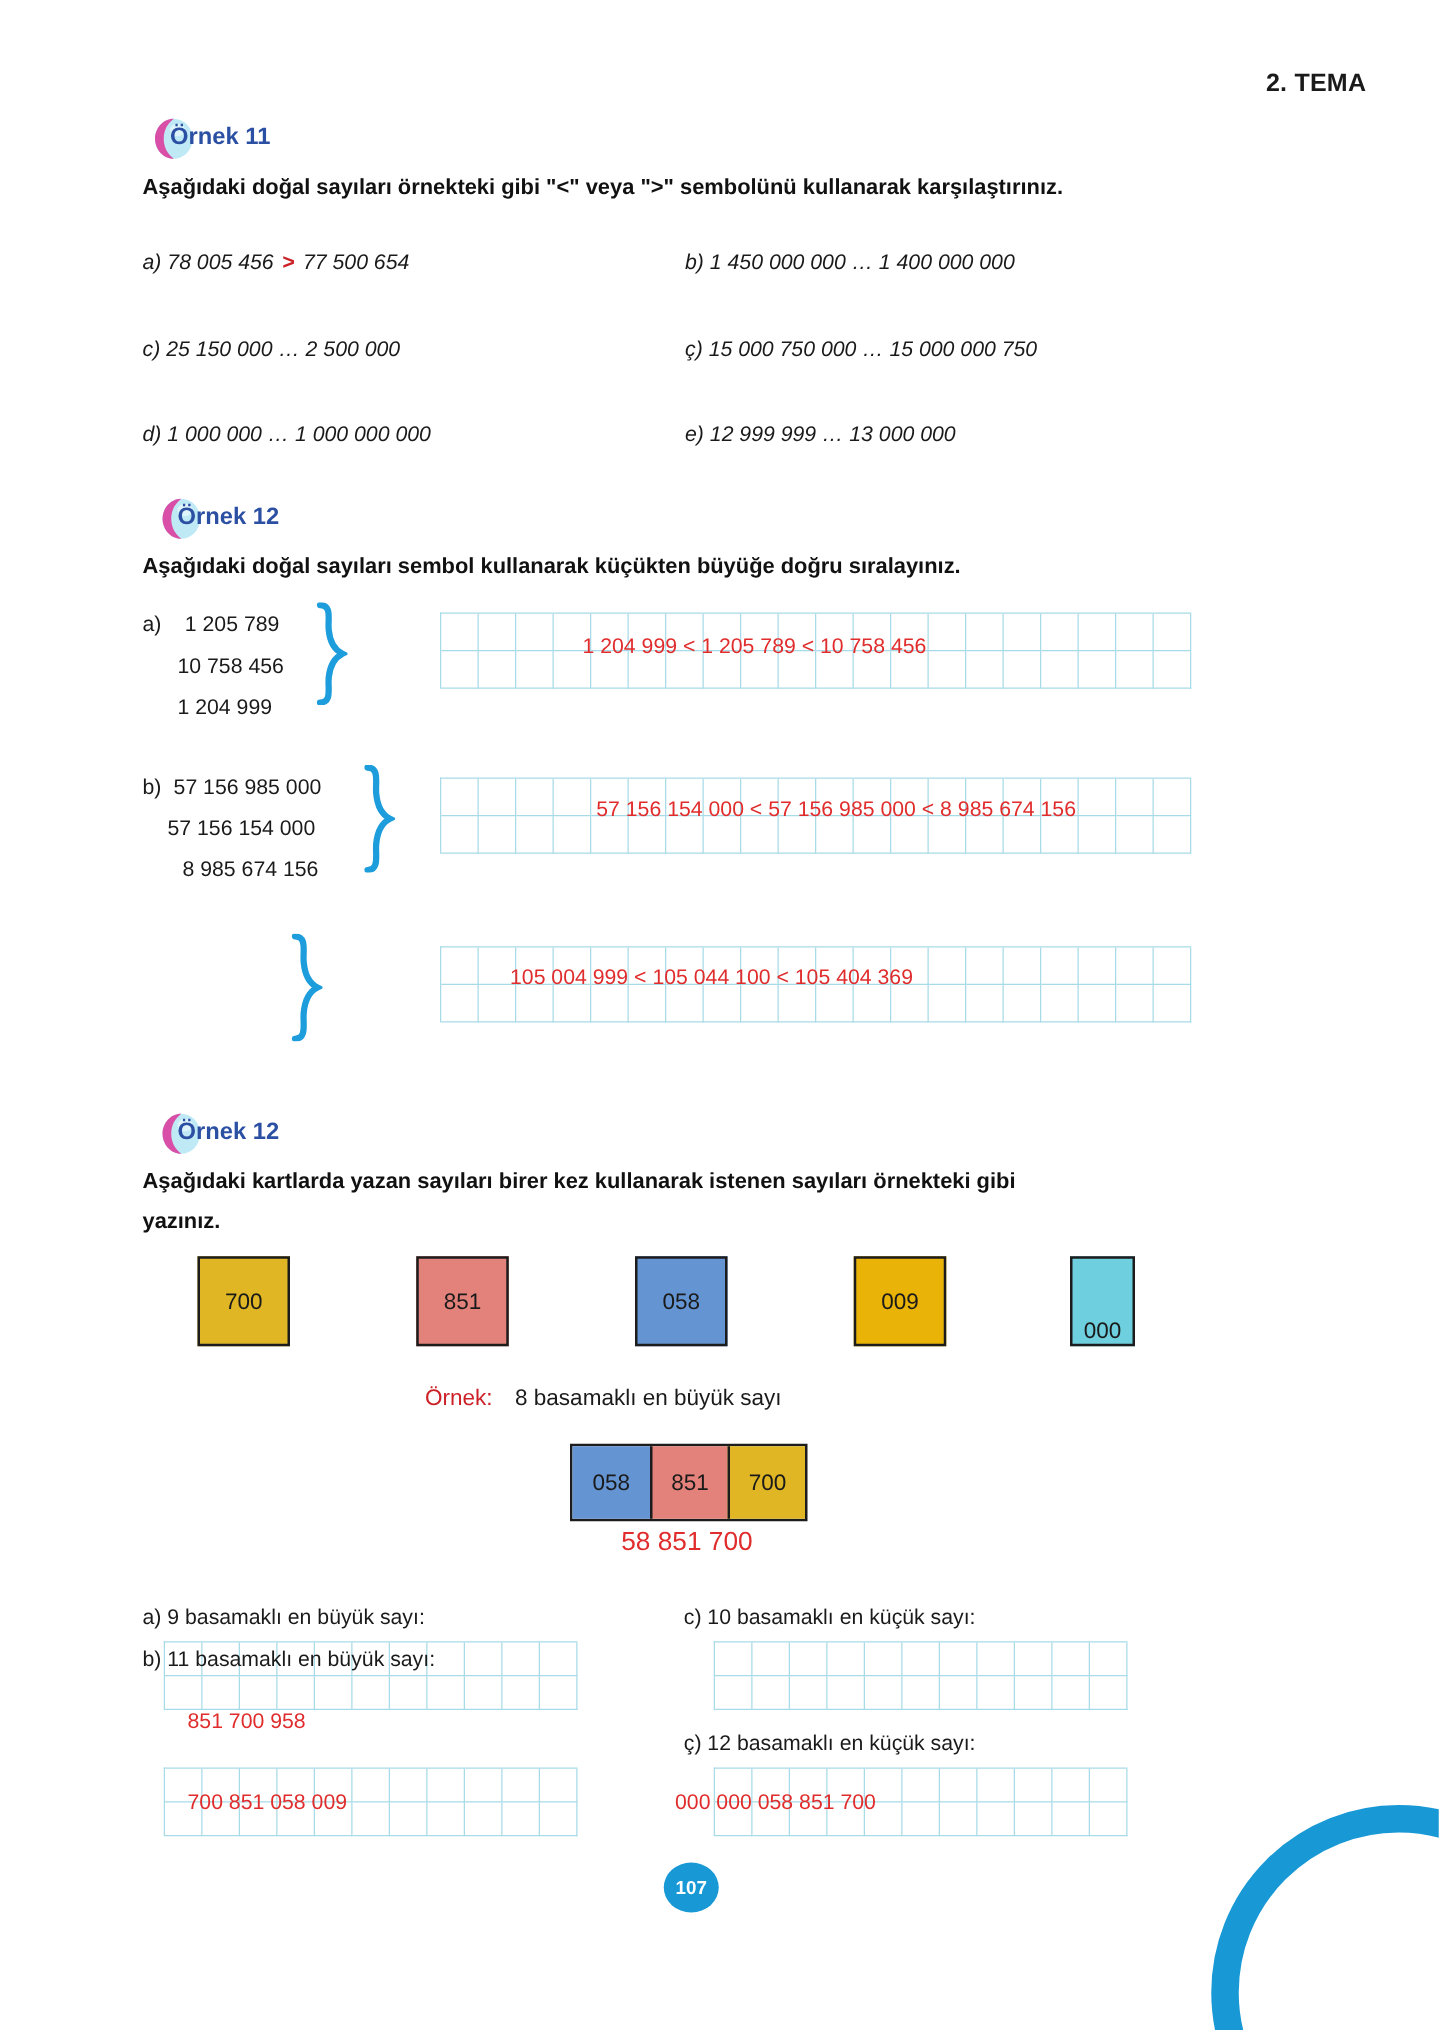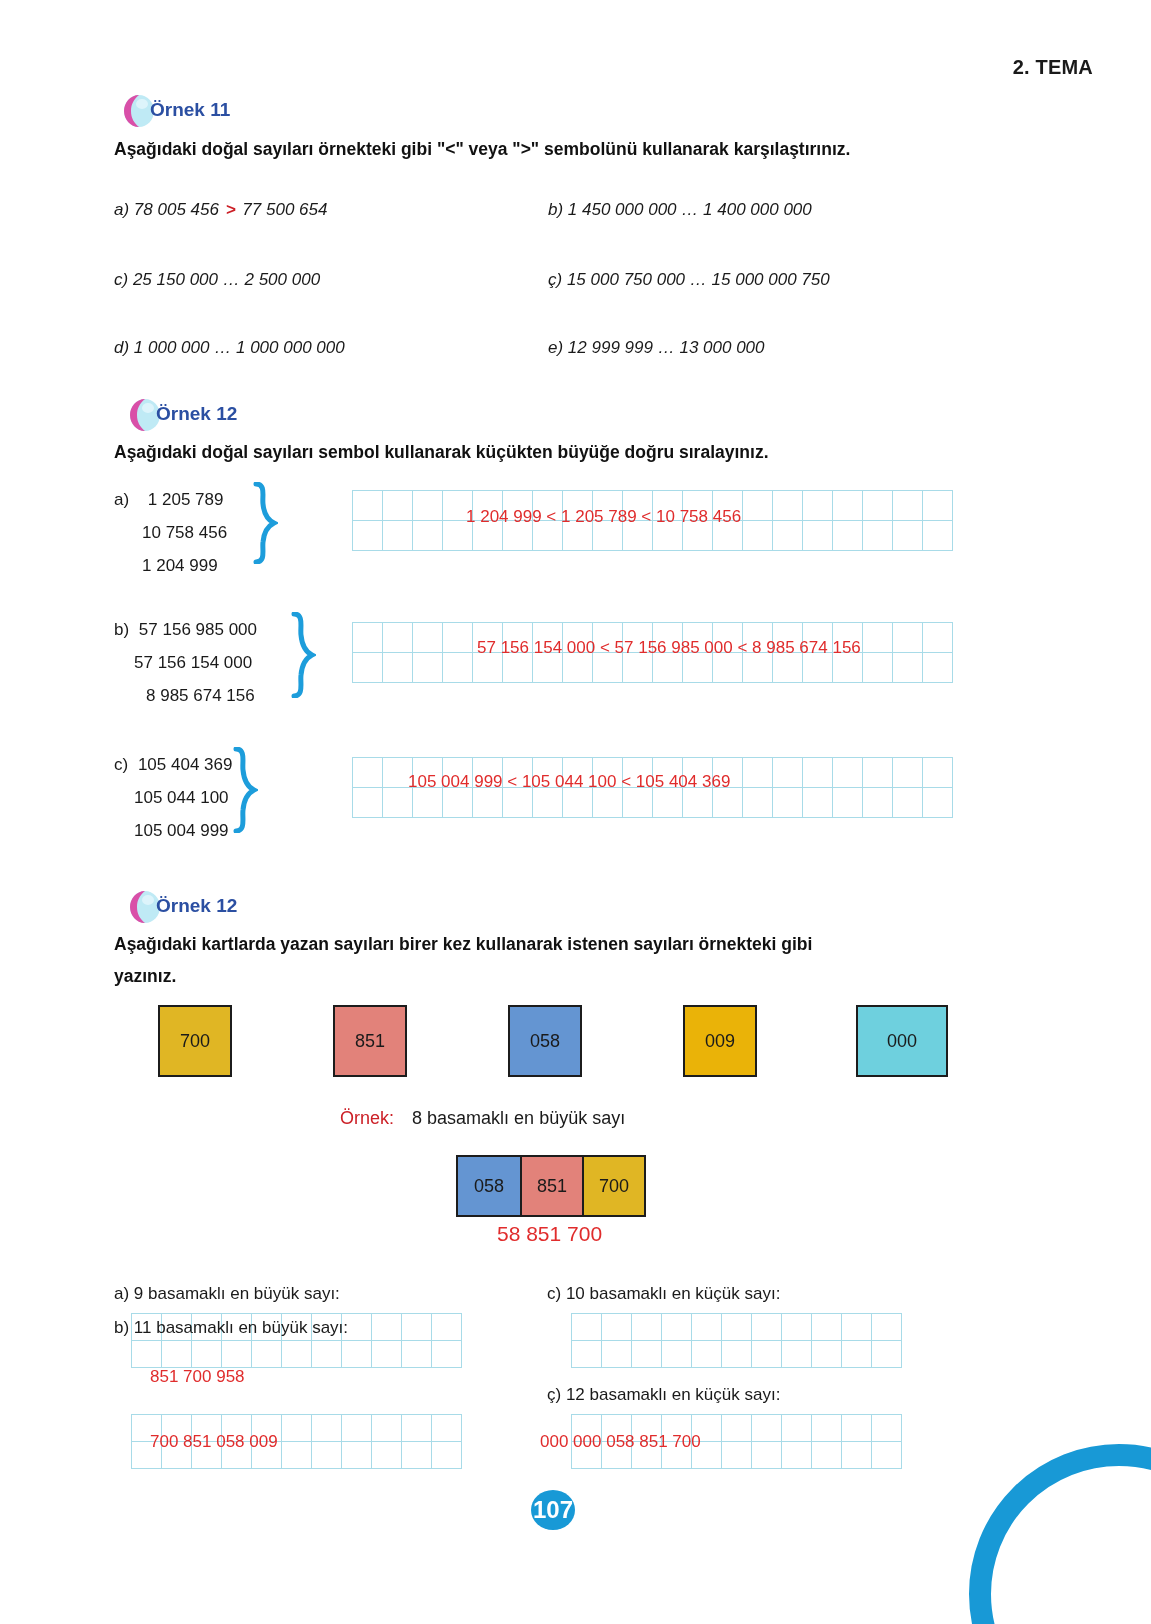--- a/index.html
+++ b/index.html
@@ -30,21 +30,21 @@
     font-weight: bold;
     letter-spacing: 0.2px;
     color: #1a1a1a;
   }
 
   
   .ornek-head {
     position: absolute;
     display: flex;
     align-items: center;
-    gap: 16px;
+    gap: 2px;
     justify-content: space-between;
   }
   .ornek-egg {
     position: relative;
     width: 34px;
     height: 36px;
     flex: 0 0 auto;
   }
   .ornek-egg svg { display:block; }
   .ornek-title {
@@ -175,21 +175,21 @@
   
   .pagenum {
     position: absolute;
     left: 531px;
     top: 1490px;
     width: 44px;
     height: 40px;
     border-radius: 50%;
     background: #1899d6;
     color: #ffffff;
-    font-size: 24px;
+    font-size: 15px;
     font-weight: bold;
     display: flex;
     align-items: center;
     justify-content: center;
   }
   .arc {
     position: absolute;
     right: -118px;
     bottom: -120px;
     width: 300px;
@@ -383,28 +383,20 @@
       <div class="cell"></div>
       <div class="cell"></div>
       <div class="cell"></div>
       <div class="cell"></div>
       <div class="cell"></div>
       <div class="cell"></div>
       <div class="cell"></div>
   </div>
   <div class="grid-answer" style="left:477px; top:638px;">57 156 154 000 &lt; 57 156 985 000 &lt; 8 985 674 156</div>
 
-  <div class="grp" style="left:114px; top:748px;">
-    <span class="ln">
-      <span>c)</span>
-      <span style="display:inline-block;width:5px"></span><span>105 404 369</span>
-    </span>
-    <span class="ln" style="padding-left:20px">105 044 100</span>
-    <span class="ln" style="padding-left:20px">105 004 999</span>
-  </div>
   <div class="brace" style="left:232px; top:747px;">
     <svg width="26" height="86" viewBox="0 0 26 86">
       <path d="M4 2 C14 2 10 15 11 23 C12 34 16 40 22 43 C16 46 12 52 11 63 C10 71 14 84 4 84" fill="none" stroke="#1d9ddb" stroke-width="5" stroke-linecap="round"></path>
     </svg>
   </div>
 
   <div class="grid" style="left:352px; top:757px; grid-template-columns:repeat(20,30px); grid-template-rows:repeat(2,30px);">
     <div class="cell"></div>
       <div class="cell"></div>
       <div class="cell"></div>
@@ -467,21 +459,21 @@
   </div>
   <div class="card" style="left:333px; top:1005px; width:74px; height:72px; background:#e2827a;">
     <span>851</span>
   </div>
   <div class="card" style="left:508px; top:1005px; width:74px; height:72px; background:#6495d2;">
     <span>058</span>
   </div>
   <div class="card" style="left:683px; top:1005px; width:74px; height:72px; background:#eab308;">
     <span>009</span>
   </div>
-  <div class="card" style="left:856px; top:1005px; width:92px; height:72px; background:#6ed0de;">
+  <div class="card" style="left:856px; top:1005px; width:52px; height:72px; background:#6ed0de;align-items:flex-end;">
     <span>000</span>
   </div>
 
   <div class="ornek-inline" style="left:340px; top:1108px;">
     <span class="red">Örnek:</span>
     <span style="display:inline-block;width:8px"></span>
     <span class="blk">8 basamaklı en büyük sayı</span>
   </div>
 
   <div class="strip" style="left:456px; top:1155px;">

